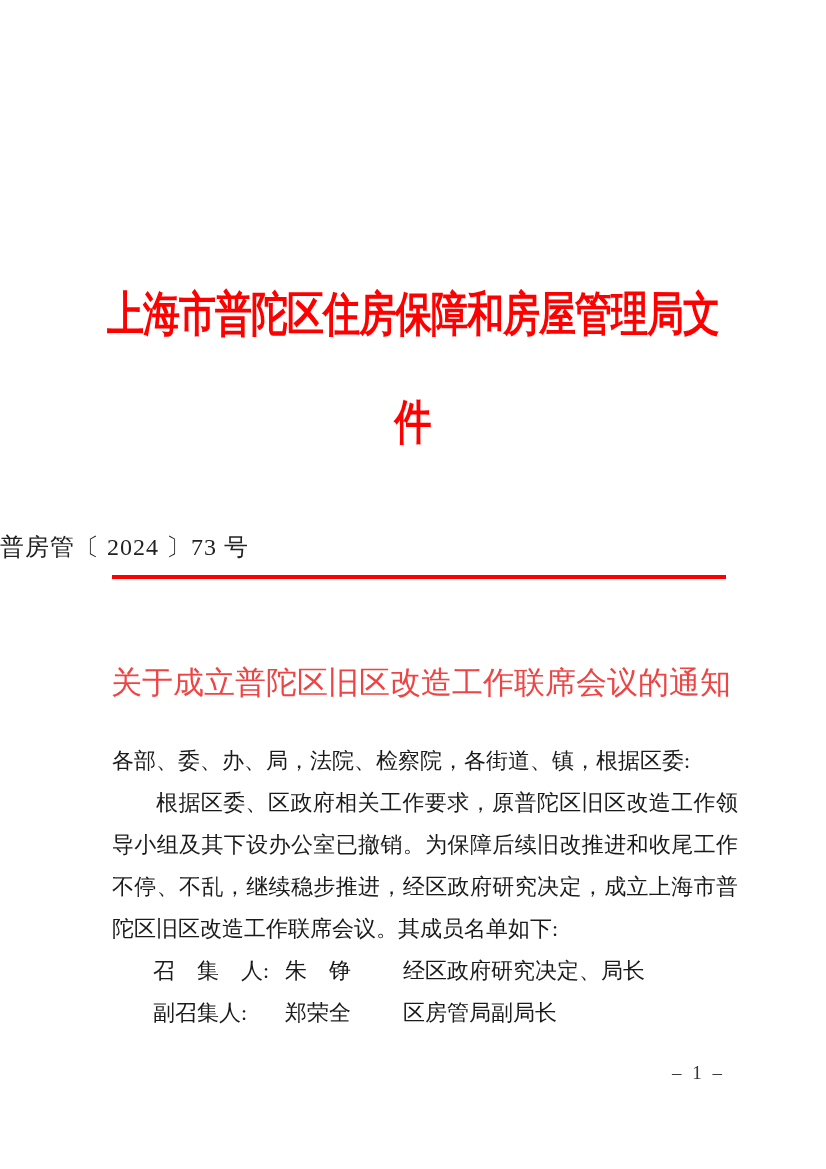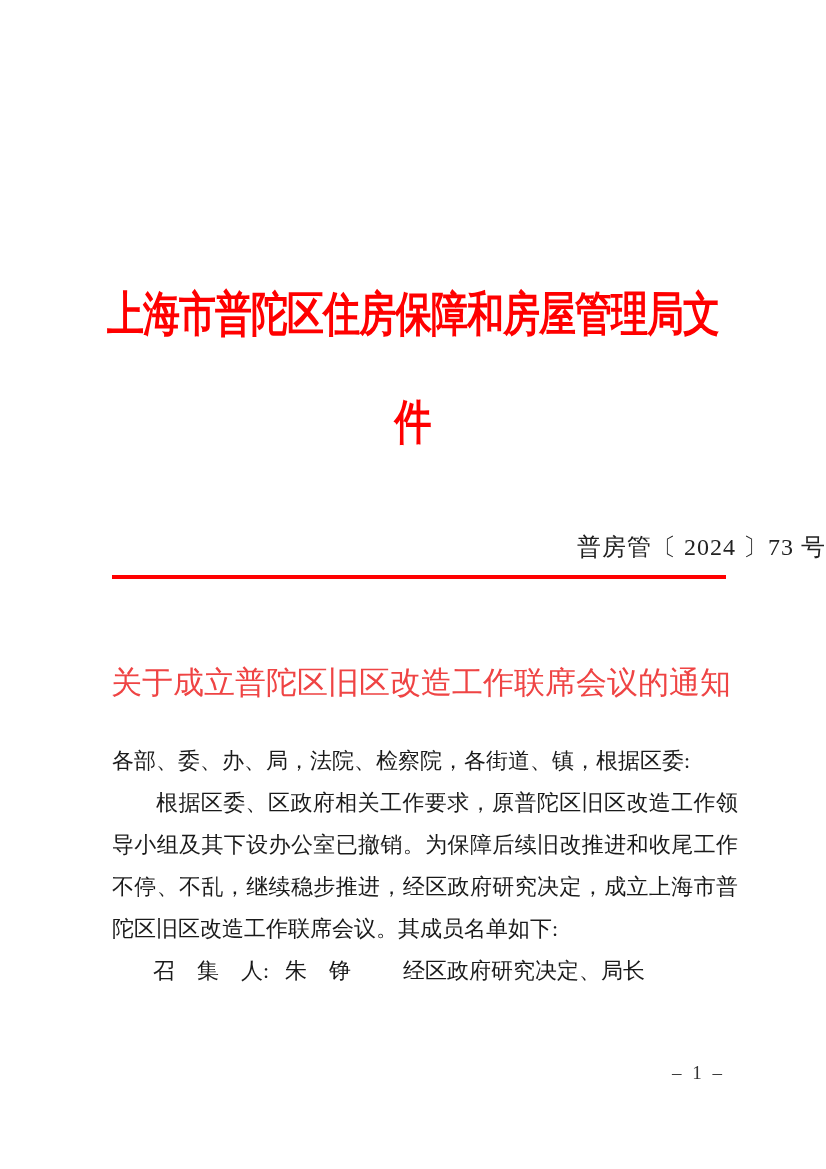--- a/index.html
+++ b/index.html
@@ -42,22 +42,21 @@
     transform-origin: 50% 0;
   }
 
   
   .doc-number {
     position: absolute;
     top: 531px;
     left: 0;
     width: 100%;
     box-sizing: border-box;
-    padding-left: 48px;
-    text-align: right;
+    text-align: left;
     font-size: 24px;
     letter-spacing: 1px;
     color: #222222;
   }
 
   
   .red-rule {
     position: absolute;
     top: 575px;
     left: 112px;
@@ -141,18 +140,21 @@
   <div class="body-text">
 
     <div class="salutation">各部、委、办、局，法院、检察院，各街道、镇，根据区委:</div>
 
     <div class="paragraph">根据区委、区政府相关工作要求，原普陀区旧区改造工作领导小组及其下设办公室已撤销。为保障后续旧改推进和收尾工作不停、不乱，继续稳步推进，经区政府研究决定，成立上海市普陀区旧区改造工作联席会议。其成员名单如下:</div>
 
     <div class="roster-row">
       <span class="roster-role">召　集　人:</span><span class="roster-name">朱　铮</span><span class="roster-post">经区政府研究决定、局长</span>
     </div>
 
+    <div class="roster-row">
+      <span class="roster-role">副召集人:</span><span class="roster-name">郑荣全</span><span class="roster-post">区房管局副局长</span>
+    </div>
 
   </div>
 
   <div class="page-number">– 1 –</div>
 
 </div>
 
 </body></html>

